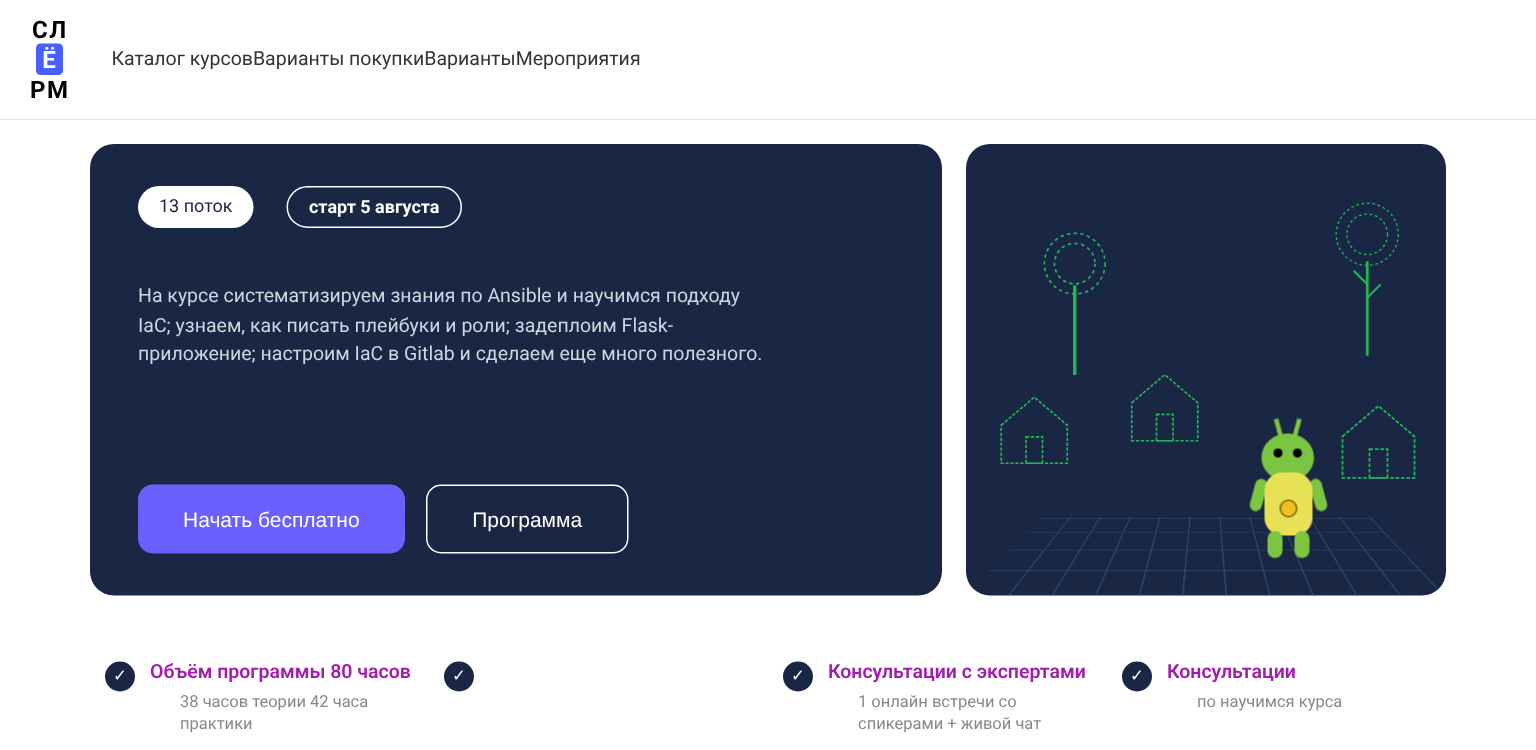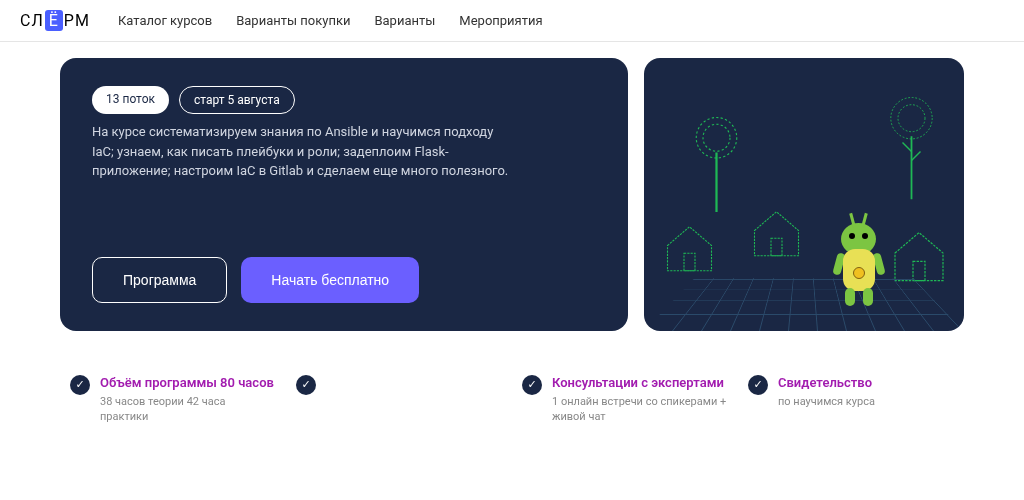--- a/index.html
+++ b/index.html
@@ -1,40 +1,40 @@
 <!DOCTYPE html>
 <html><head>
 <meta charset="utf-8">
 <style>
 * { margin: 0; padding: 0; box-sizing: border-box; }
 body { font-family: -apple-system, BlinkMacSystemFont, 'Segoe UI', Roboto, sans-serif; background: #fff; width: 1024px; }
 .header { display: flex; align-items: center; padding: 10px 20px; border-bottom: 1px solid #e5e5e5; gap: 28px; }
-.logo { font-weight: 400; font-size: 16px; letter-spacing: 1px; display: flex; align-items: center; }
+.logo { font-weight: 700; font-size: 16px; letter-spacing: 1px; display: flex; align-items: center; flex-direction: column; }
 .logo-e { background: #4a5fff; color: #fff; padding: 1px 4px; border-radius: 3px; margin: 0 1px; display: inline-block; }
-.nav { display: flex; gap: 24px; }
+.nav { display: flex; }
 .nav-item { font-size: 13px; color: #333; cursor: pointer; }
 .container { padding: 16px 60px 30px; }
 .hero-row { display: flex; gap: 16px; }
 .hero-left { flex: 1; background: #1a2744; border-radius: 16px; padding: 28px 28px 28px 32px; color: #fff; }
 .hero-right { width: 320px; background: #1a2744; border-radius: 16px; position: relative; overflow: hidden; }
-.badges { display: flex; gap: 10px; margin-bottom: 8px; text-align: center; }
+.badges { display: flex; gap: 22px; margin-bottom: 36px; text-align: center; }
 .badge { padding: 6px 14px; border-radius: 20px; font-size: 12px; }
 .badge-white { background: #fff; color: #1a2744; }
-.badge-outline { border: 1px solid #fff; color: #fff; }
+.badge-outline { border: 1px solid #fff; color: #fff; font-weight: bold; }
 .hero-title { font-size: 34px; font-weight: 700; line-height: 1.15; margin-bottom: 18px; }
 .hero-desc { font-size: 13px; line-height: 1.5; max-width: 420px; color: #d0d5e0; margin-bottom: 76px; }
 .hero-buttons { display: flex; gap: 14px; }
 .btn { padding: 14px 30px; border-radius: 10px; font-size: 14px; cursor: pointer; border: none; font-weight: 500; }
 .btn-primary { background: #6b5fff; color: #fff; }
 .btn-outline { background: transparent; border: 1px solid #fff; color: #fff; }
 .features { display: flex; gap: 20px; margin-top: 24px; padding: 20px 10px 0; }
 .feature { flex: 1; display: flex; gap: 10px; }
 .check { width: 20px; height: 20px; background: #1a2744; border-radius: 50%; flex-shrink: 0; display: flex; align-items: center; justify-content: center; color: #fff; font-size: 11px; }
 .feature-title { font-size: 13px; font-weight: 600; color: #a21caf; margin-bottom: 4px; }
-.feature-desc { font-size: 11px; color: #888; line-height: 1.4; }
+.feature-desc { font-size: 11px; color: #888; line-height: 1.4; margin-left: 20px; }
 .scene { position: absolute; inset: 0; }
 .grid-floor { position: absolute; bottom: 0; left: 0; right: 0; height: 120px; background: repeating-linear-gradient(90deg, transparent, transparent 28px, #2a4a6a 28px, #2a4a6a 29px), repeating-linear-gradient(0deg, transparent, transparent 28px, #2a4a6a 28px, #2a4a6a 29px); transform: perspective(200px) rotateX(50deg); transform-origin: bottom; }
 .house { position: absolute; width: 55px; height: 55px; }
 .house svg { width: 100%; height: 100%; }
 .house1 { left: 18px; top: 160px; }
 .house2 { left: 105px; top: 145px; }
 .house3 { right: 15px; top: 165px; width: 60px; height: 60px; }
 .tree { position: absolute; width: 45px; }
 .tree svg { width: 100%; }
 .tree1 { left: 50px; top: 55px; height: 100px; }
@@ -75,22 +75,22 @@
 
 <div class="container">
   <div class="hero-row">
     <div class="hero-left">
       <div class="badges">
         <div class="badge badge-white">13 поток</div>
         <div class="badge badge-outline">старт 5 августа</div>
       </div>
       <p class="hero-desc">На курсе систематизируем знания по Ansible и научимся подходу IaC; узнаем, как писать плейбуки и роли; задеплоим Flask-приложение; настроим IaC в Gitlab и сделаем еще много полезного.</p>
       <div class="hero-buttons">
+        <button class="btn btn-primary">Начать бесплатно</button>
         <button class="btn btn-outline">Программа</button>
-        <button class="btn btn-primary">Начать бесплатно</button>
       </div>
     </div>
     <div class="hero-right">
       <div class="scene">
         <div class="tree tree1">
           <svg viewBox="0 0 40 90">
               <circle cx="20" cy="22" r="18" fill="none" stroke="#1fb855" stroke-width="1" stroke-dasharray="2 2"></circle>
               <circle cx="20" cy="22" r="12" fill="none" stroke="#1fb855" stroke-width="1" stroke-dasharray="2 2"></circle>
               <line x1="20" y1="35" x2="20" y2="88" stroke="#1fb855" stroke-width="2"></line>
             </svg>
@@ -157,18 +157,18 @@
     <div class="feature">
       <div class="check">✓</div>
       <div>
         <div class="feature-title">Консультации с экспертами</div>
         <div class="feature-desc">1 онлайн встречи со спикерами + живой чат</div>
       </div>
     </div>
     <div class="feature">
       <div class="check">✓</div>
       <div>
-        <div class="feature-title">Свидетельство</div>
+        <div class="feature-title">Консультации</div>
         <div class="feature-desc">по научимся курса</div>
       </div>
     </div>
   </div>
 </div>
 
 </body></html>

